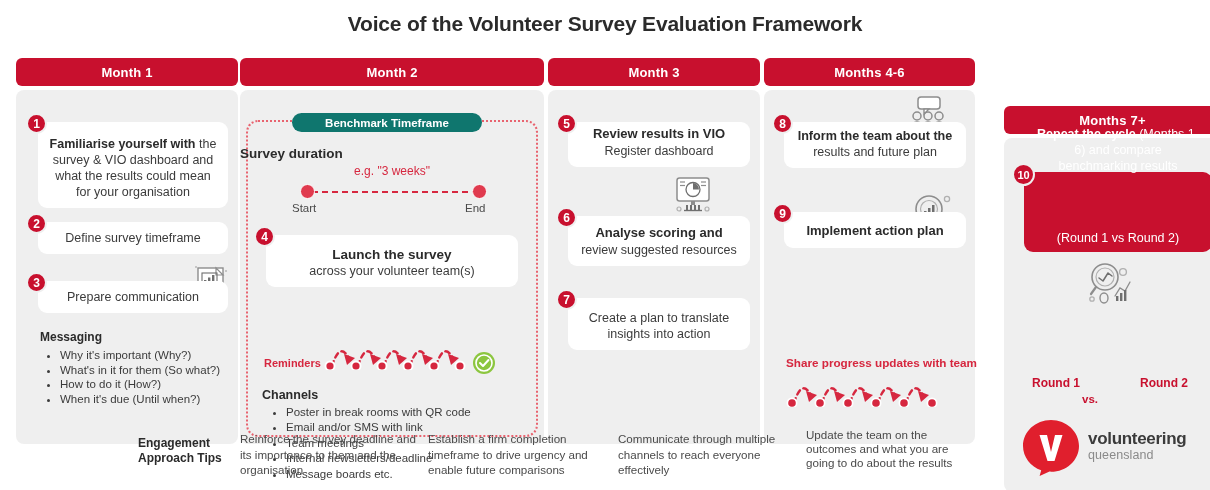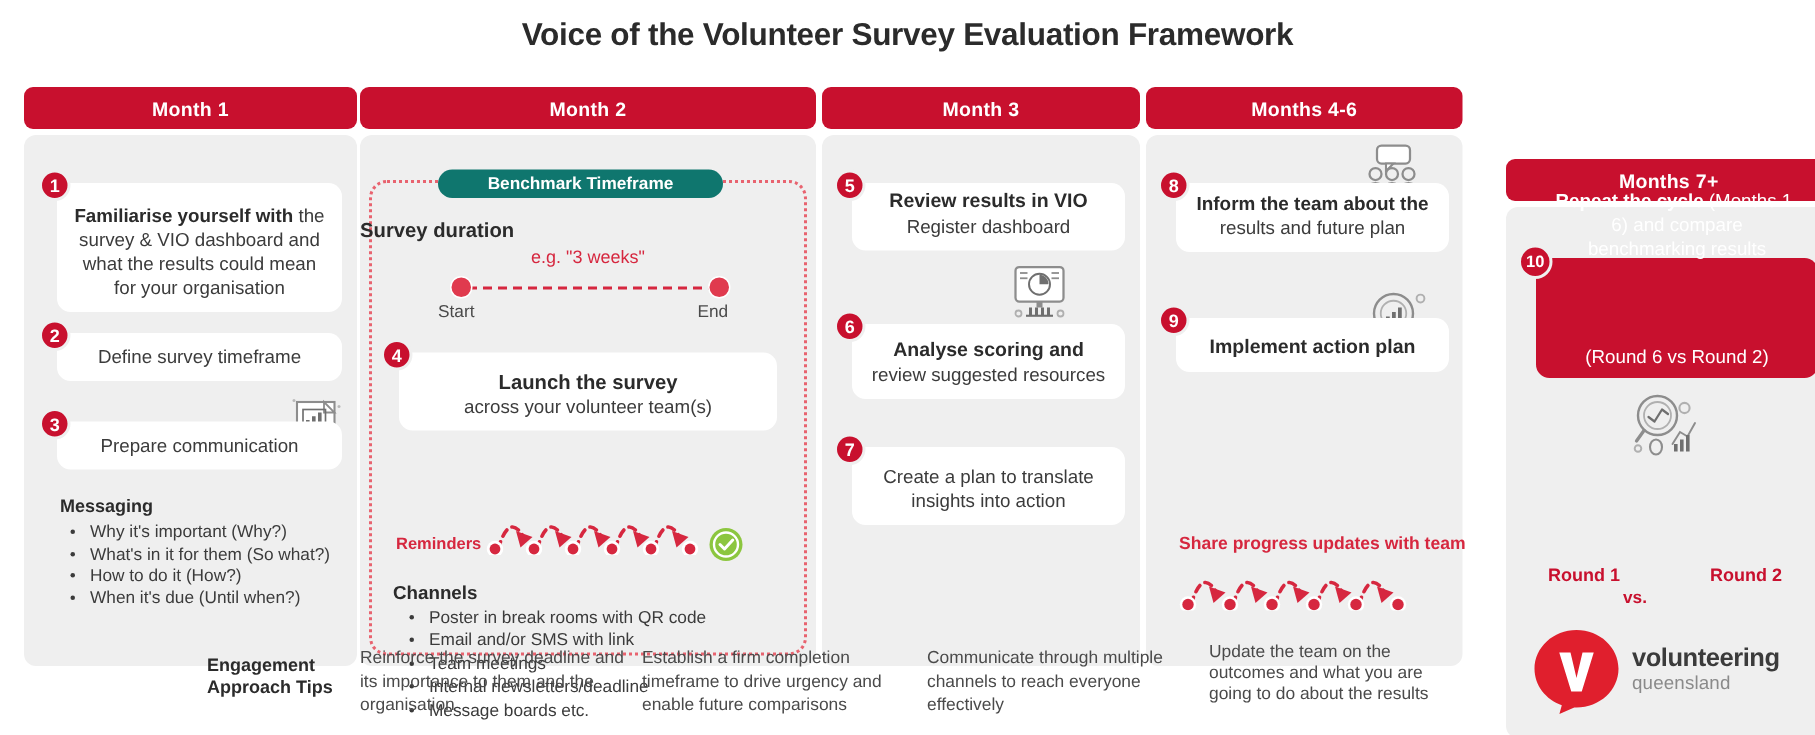--- a/index.html
+++ b/index.html
@@ -423,21 +423,21 @@
   <div class="col c5">
     <div class="col-head">Months 7+</div>
     <div class="col-body">
 
       <div class="num" style="left:8px; top:25px; width:23px; height:23px; font-size:11px;">10</div>
       <div class="card red" style="left:20px; top:34px; width:188px; height:80px; padding:6px 12px;gap:48px;">
         <div>
           <b>Repeat the cycle</b>
           <span>(Months 1-6) and compare benchmarking results</span>
         </div>
-        <div style="margin-top:8px;">(Round 6 vs Round 2)</div>
+        <div style="margin-top:8px;">(Round 1 vs Round 2)</div>
       </div>
 
       <svg class="icon" style="left:78px; top:120px;" width="58" height="52" viewBox="0 0 58 52">
         <circle cx="23" cy="19" r="13" fill="none" stroke="#8d8d8d" stroke-width="1.6"></circle>
         <circle cx="23" cy="19" r="9" fill="none" stroke="#b0b0b0" stroke-width="1.2"></circle>
         <path d="M17 20 L21 23 L26 15 L30 18" fill="none" stroke="#6f6f6f" stroke-width="1.5" stroke-linecap="round" stroke-linejoin="round"></path>
         <line x1="14" y1="29" x2="9" y2="36" stroke="#8d8d8d" stroke-width="2.2" stroke-linecap="round"></line>
         <circle cx="41" cy="14" r="3.4" fill="none" stroke="#b0b0b0" stroke-width="1.4"></circle>
         <path d="M33 38 L38 30 L43 33 L48 24" fill="none" stroke="#8d8d8d" stroke-width="1.3" stroke-linecap="round"></path>
         <g fill="#6f6f6f">

